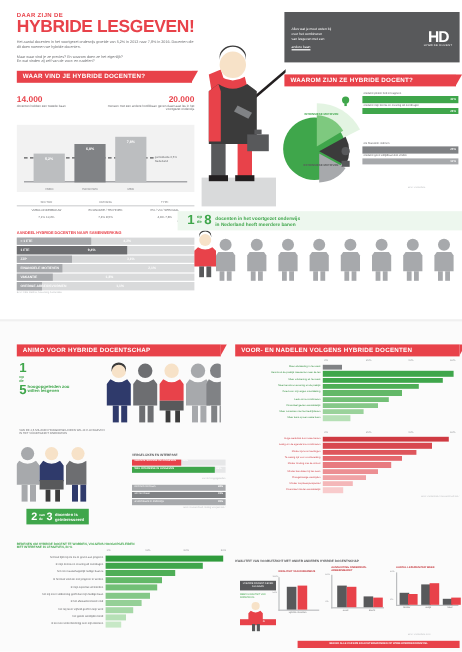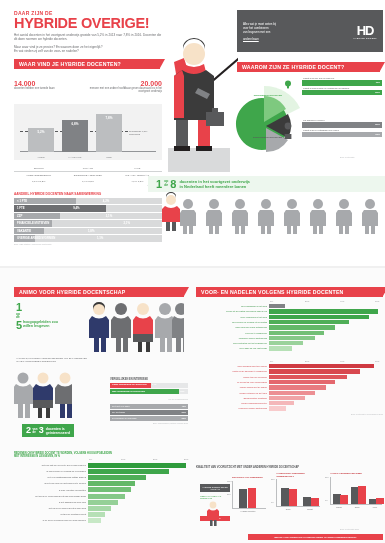--- a/index.html
+++ b/index.html
@@ -186,21 +186,21 @@
     <span class="plus" style="left:176px;top:432px">+</span>
     <span class="plus" style="left:30px;top:470px">+</span>
   </div>
 
   <div class="half top-half"></div>
   <div class="divider"></div>
   <div class="half bot-half"></div>
 
   <div class="tl">
     <div class="kicker">DAAR ZIJN DE</div>
-    <div class="title-main">HYBRIDE OVERIGE!</div>
+    <div class="title-main">HYBRIDE LESGEVEN!</div>
     <div class="intro" style="margin-top:3px">Het aantal docenten in het voortgezet onderwijs groeide van 5,2% in 2013 naar 7,8% in 2016. Docenten die dit doen noemen we hybride docenten.</div>
     <div class="intro" style="margin-top:3px">Maar waar vind je ze precies? En waarom doen ze het eigenlijk?</div>
     <div class="intro">En wat vinden zij zelf van de voor- en nadelen?</div>
     <div class="band">
       <span>WAAR VIND JE HYBRIDE DOCENTEN?</span>
     </div>
   </div>
 
   <div class="statbox">
     <div class="stat-row">

